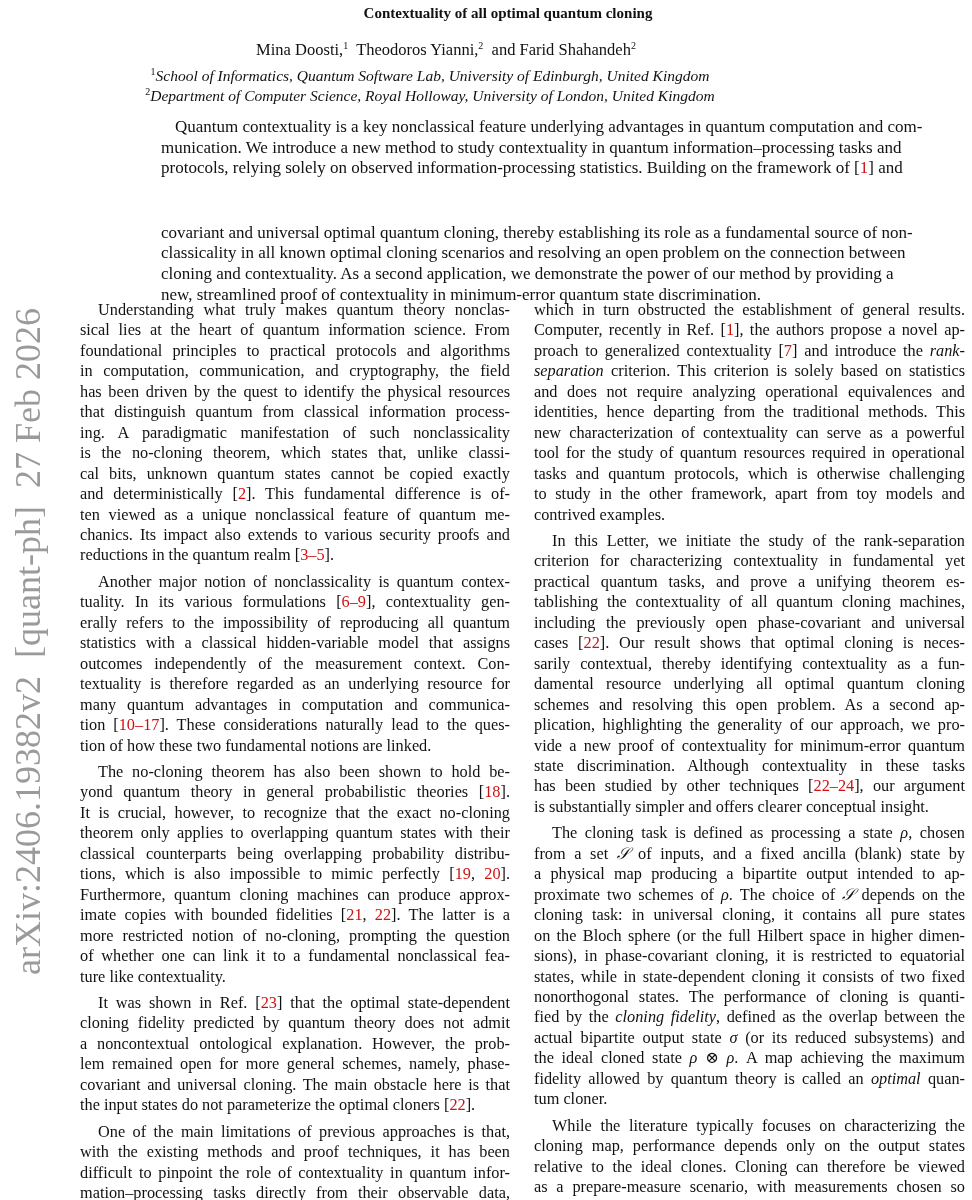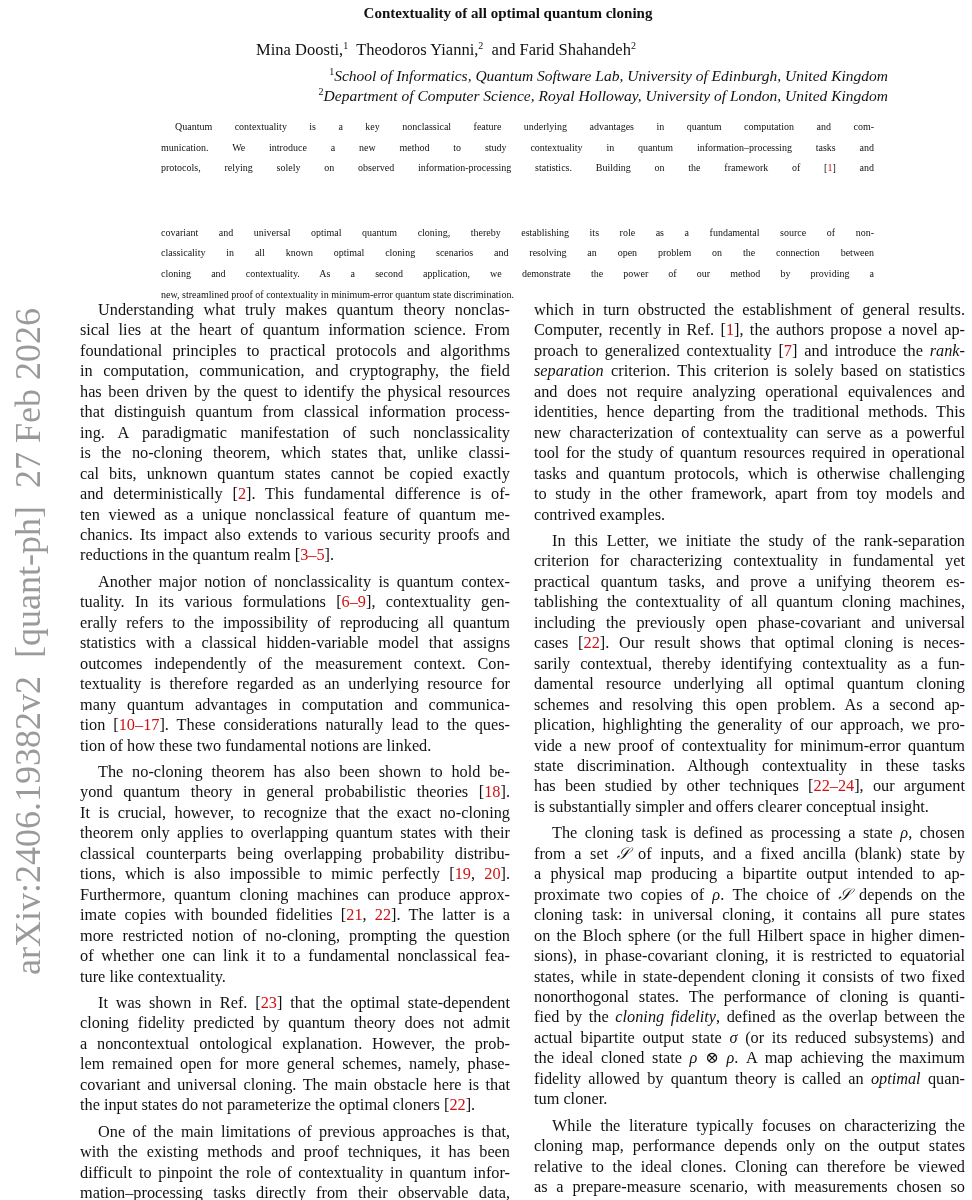--- a/index.html
+++ b/index.html
@@ -1,23 +1,23 @@
 <!DOCTYPE html>
 <html><head>
 <meta charset="utf-8">
 <style>
   html, body { margin:0; padding:0; background:#ffffff; }
   body { width:972px; height:1200px; position:relative; overflow:hidden;
          font-family:"Liberation Serif","DejaVu Serif",serif; color:#111; }
   .title { position:absolute; top:0; left:0; width:972px; text-align:center;
            font-weight:bold; font-size:15px; line-height:22px;padding-left:22px; }
   .authors { position:absolute; top:40px; left:0; width:892px; text-align:center; font-size:16.5px; }
-  .affil { position:absolute; left:0; width:860px; text-align:right; font-style:italic; font-size:15.5px;margin-left:28px; }
+  .affil { position:absolute; left:0; width:860px; text-align:center; font-style:italic; font-size:15.5px; }
   .affil sup, .authors sup { font-style:normal; font-size:10px; vertical-align:super; line-height:0; }
-  .abstract { position:absolute; top:117px; left:161px; width:713px; font-size:10px; line-height:20.6px;
+  .abstract { position:absolute; top:117px; left:161px; width:713px; font-size:17px; line-height:20.6px;
               text-align:justify; }
   .col { position:absolute; top:300px; font-size:16.3px; line-height:20.45px; text-align:justify; }
   .col.left { left:80px; width:430px; }
   .col.right { left:534px; width:431px; }
   .ref { color:#d01010; }
   em, .it { font-style:italic; }
   .side { position:absolute; left:6px; top:975px; width:710px; height:44px;
           transform-origin:0 0; transform:rotate(-90deg);
           font-size:36px; color:#9a9a9a; white-space:pre; line-height:44px;
           font-family:"Liberation Serif","DejaVu Serif",serif; }
@@ -144,21 +144,21 @@
       <span class="line"><span>vide a new proof of contextuality for minimum-error quantum</span></span>
       <span class="line"><span>state discrimination. Although contextuality in these tasks</span></span>
       <span class="line"><span>has been studied by other techniques [</span><span class="ref">22–24</span><span>], our argument</span></span>
       <span class="line last"><span>is substantially simpler and offers clearer conceptual insight.</span></span>
     </div>
     <div class="gap"></div>
     <div>
       <span class="line ind"><span>The cloning task is defined as processing a state </span><span class="it">ρ</span><span>, chosen</span></span>
       <span class="line"><span>from a set </span><span class="it">𝒮</span><span> of inputs, and a fixed ancilla (blank) state by</span></span>
       <span class="line"><span>a physical map producing a bipartite output intended to ap-</span></span>
-      <span class="line"><span>proximate two copies of </span><span class="it">ρ</span><span>. The choice of </span><span class="it">𝒮</span><span> depends on the</span></span>
+      <span class="line"><span>proximate two schemes of </span><span class="it">ρ</span><span>. The choice of </span><span class="it">𝒮</span><span> depends on the</span></span>
       <span class="line"><span>cloning task: in universal cloning, it contains all pure states</span></span>
       <span class="line"><span>on the Bloch sphere (or the full Hilbert space in higher dimen-</span></span>
       <span class="line"><span>sions), in phase-covariant cloning, it is restricted to equatorial</span></span>
       <span class="line"><span>states, while in state-dependent cloning it consists of two fixed</span></span>
       <span class="line"><span>nonorthogonal states. The performance of cloning is quanti-</span></span>
       <span class="line"><span>fied by the </span><span class="it">cloning fidelity</span><span>, defined as the overlap between the</span></span>
       <span class="line"><span>actual bipartite output state </span><span class="it">σ</span><span> (or its reduced subsystems) and</span></span>
       <span class="line"><span>the ideal cloned state </span><span class="it">ρ ⊗ ρ</span><span>. A map achieving the maximum</span></span>
       <span class="line"><span>fidelity allowed by quantum theory is called an </span><span class="it">optimal</span><span> quan-</span></span>
       <span class="line last"><span>tum cloner.</span></span>

